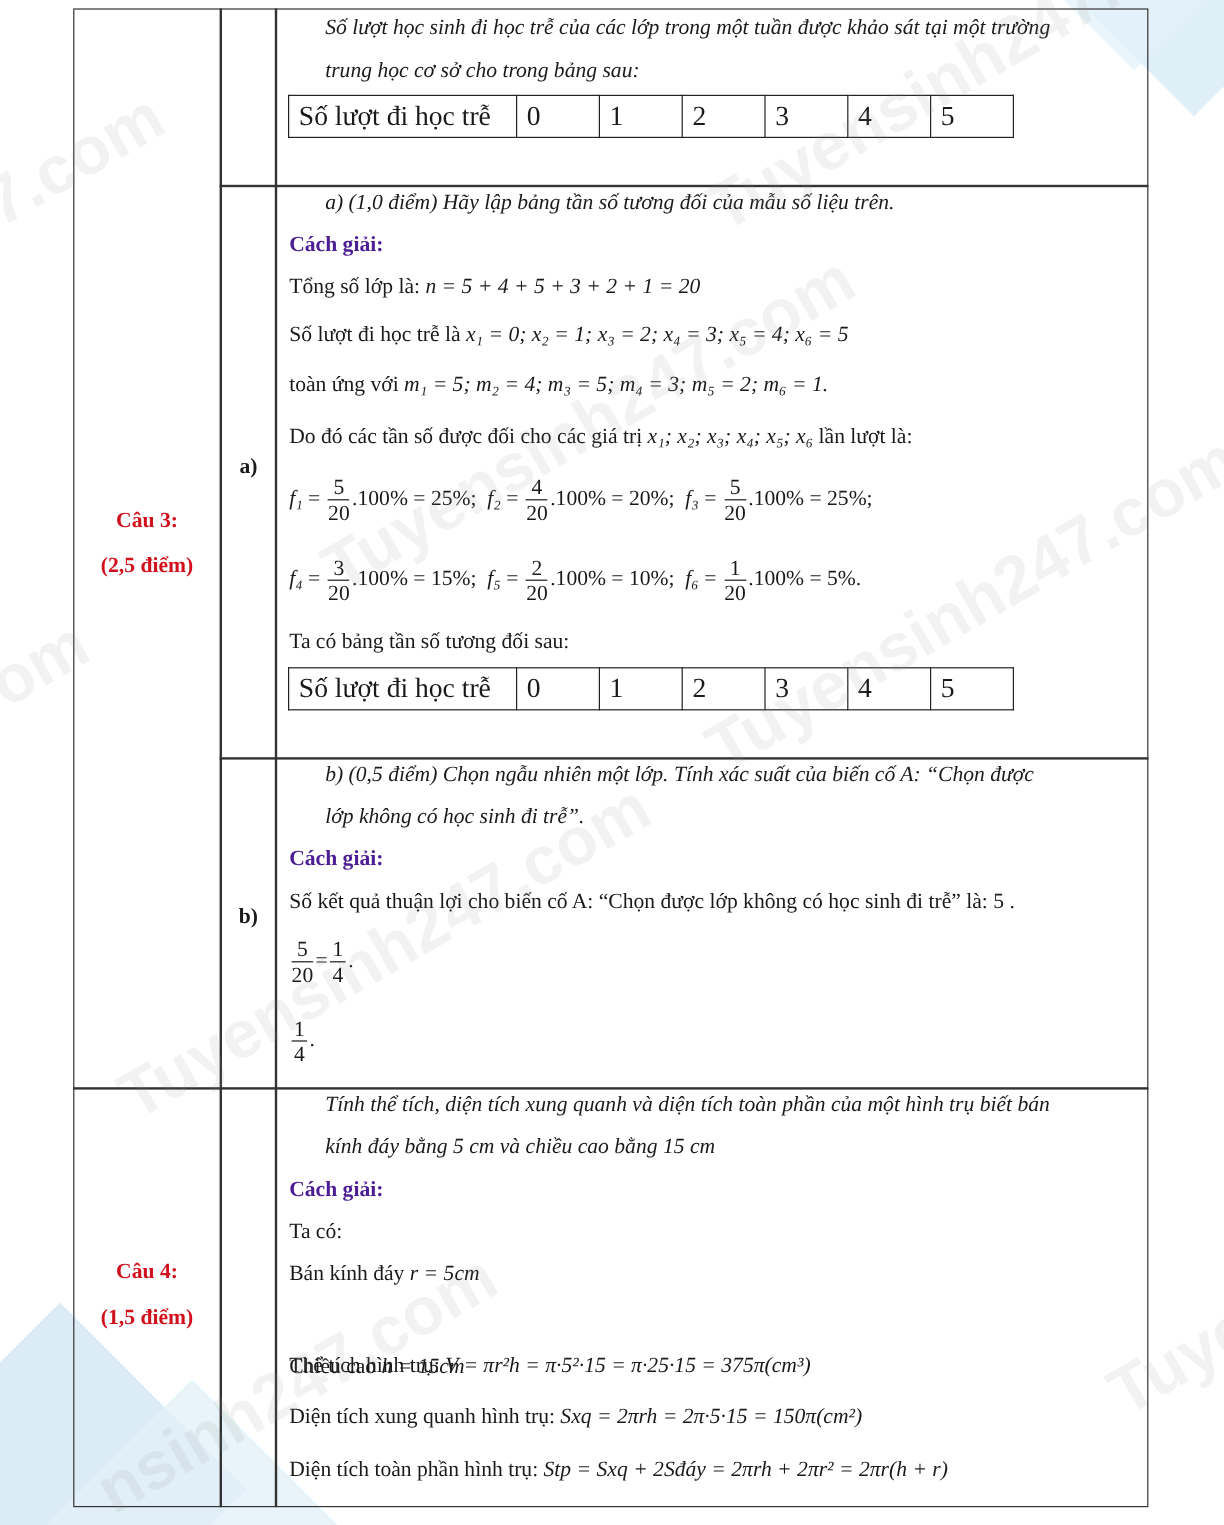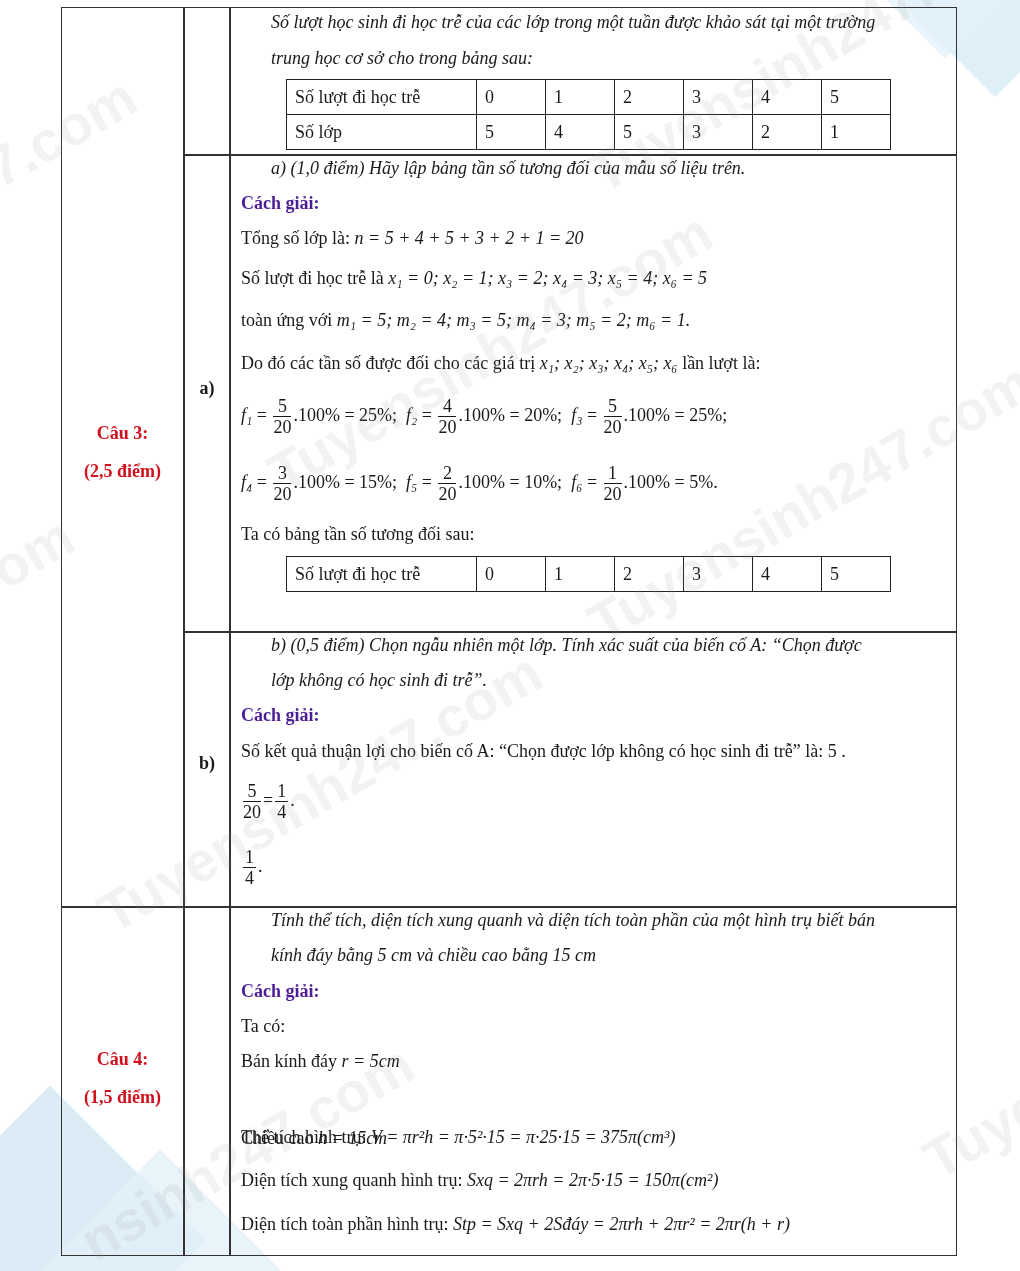--- a/index.html
+++ b/index.html
@@ -25,21 +25,21 @@
 
   .content { position: absolute; left: 241px; width: 712px; font-size: 18px; z-index: 2; }
   .line { position: absolute; left: 0; white-space: nowrap; }
   .bi { font-weight: normal; font-style: italic; margin-left: 30px; }
   .red { color: #4c1d95; font-weight: bold; }
   .m { font-style: italic; }
   .frac { display: inline-block; vertical-align: middle; text-align: center; font-style: normal; margin: 0 2px; }
   .frac span { display: block; line-height: 20px; }
   .frac .num { border-bottom: 1px solid #1a1a1a; padding: 0 2px; }
 
-  table.data { position: absolute; border-collapse: collapse; font-size: 18px; margin-left: 46px; }
+  table.data { position: absolute; border-collapse: collapse; font-size: 23px; }
   table.data td { border: 1.5px solid #222; padding: 0 8px; height: 35px; box-sizing: border-box; }
   table.data td.hdr { width: 190px; }
   table.data td.val { width: 69px; }
 </style>
 </head>
 <body>
 
 <div class="deco deco-tr1"></div>
 <div class="deco deco-tr2"></div>
 <div class="deco deco-bl1"></div>
@@ -71,29 +71,20 @@
 <table class="data" style="left:240px; top:79px;">
   <tbody>
       <tr>
     <td class="hdr">Số lượt đi học trễ</td>
     <td class="val">0</td>
     <td class="val">1</td>
     <td class="val">2</td>
     <td class="val">3</td>
     <td class="val">4</td>
     <td class="val">5</td>
-  </tr>
-  <tr>
-    <td class="hdr">Số lớp</td>
-    <td class="val">5</td>
-    <td class="val">4</td>
-    <td class="val">5</td>
-    <td class="val">3</td>
-    <td class="val">2</td>
-    <td class="val">1</td>
   </tr>
 </tbody>
   </table>
 
 <div class="content" style="top:0;">
   <div class="line bi" style="top:158px;">a) (1,0 điểm) Hãy lập bảng tần số tương đối của mẫu số liệu trên.</div>
   <div class="line red" style="top:193px;">Cách giải:</div>
   <div class="line" style="top:228px;">
     <span>Tổng số lớp là:</span>
     <span class="m">n = 5 + 4 + 5 + 3 + 2 + 1 = 20</span>

